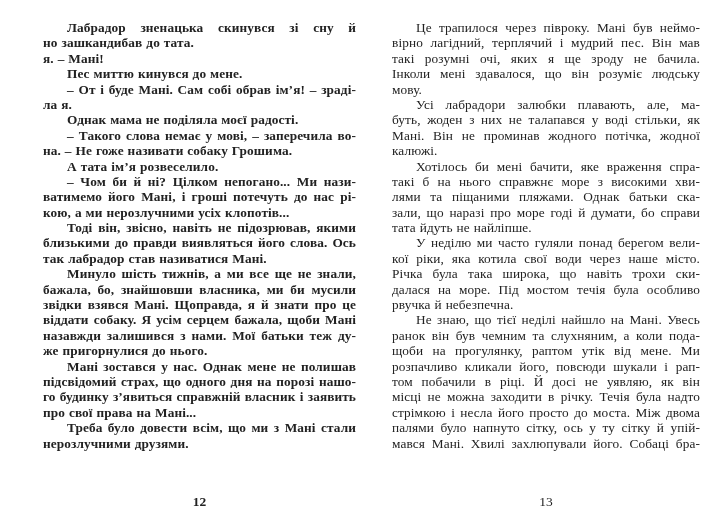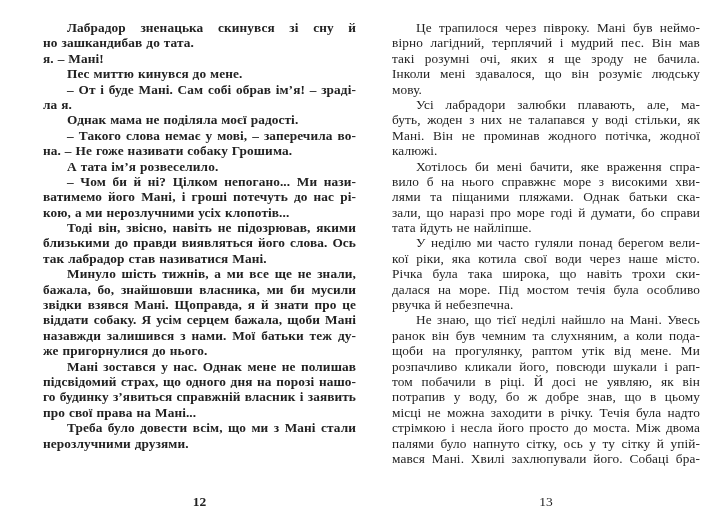--- a/index.html
+++ b/index.html
@@ -124,39 +124,38 @@
           <div class="line para-end">мову.</div>
         </div>
         <div class="paragraph">
           <div class="line indent">Усі лабрадори залюбки плавають, але, ма-</div>
           <div class="line">буть, жоден з них не талапався у воді стільки, як</div>
           <div class="line">Мані. Він не проминав жодного потічка, жодної</div>
           <div class="line para-end">калюжі.</div>
         </div>
         <div class="paragraph">
           <div class="line indent">Хотілось би мені бачити, яке враження спра-</div>
-          <div class="line">вило б на нього справжнє море з високими хви-</div>
+          <div class="line">такі б на нього справжнє море з високими хви-</div>
           <div class="line">лями та піщаними пляжами. Однак батьки ска-</div>
           <div class="line">зали, що наразі про море годі й думати, бо справи</div>
           <div class="line para-end">тата йдуть не найліпше.</div>
         </div>
         <div class="paragraph">
           <div class="line indent">У неділю ми часто гуляли понад берегом вели-</div>
           <div class="line">кої ріки, яка котила свої води через наше місто.</div>
           <div class="line">Річка була така широка, що навіть трохи ски-</div>
           <div class="line">далася на море. Під мостом течія була особливо</div>
           <div class="line para-end">рвучка й небезпечна.</div>
         </div>
         <div class="paragraph">
           <div class="line indent">Не знаю, що тієї неділі найшло на Мані. Увесь</div>
           <div class="line">ранок він був чемним та слухняним, а коли пода-</div>
           <div class="line">щоби на прогулянку, раптом утік від мене. Ми</div>
           <div class="line">розпачливо кликали його, повсюди шукали і рап-</div>
           <div class="line">том побачили в ріці. Й досі не уявляю, як він</div>
-          <div class="line">потрапив у воду, бо ж добре знав, що в цьому</div>
           <div class="line">місці не можна заходити в річку. Течія була надто</div>
           <div class="line">стрімкою і несла його просто до моста. Між двома</div>
           <div class="line">палями було напнуто сітку, ось у ту сітку й упій-</div>
           <div class="line">мався Мані. Хвилі захлюпували його. Собаці бра-</div>
         </div>
       </div>
     <div class="page-number">13</div>
   </section>
 
 </div>

